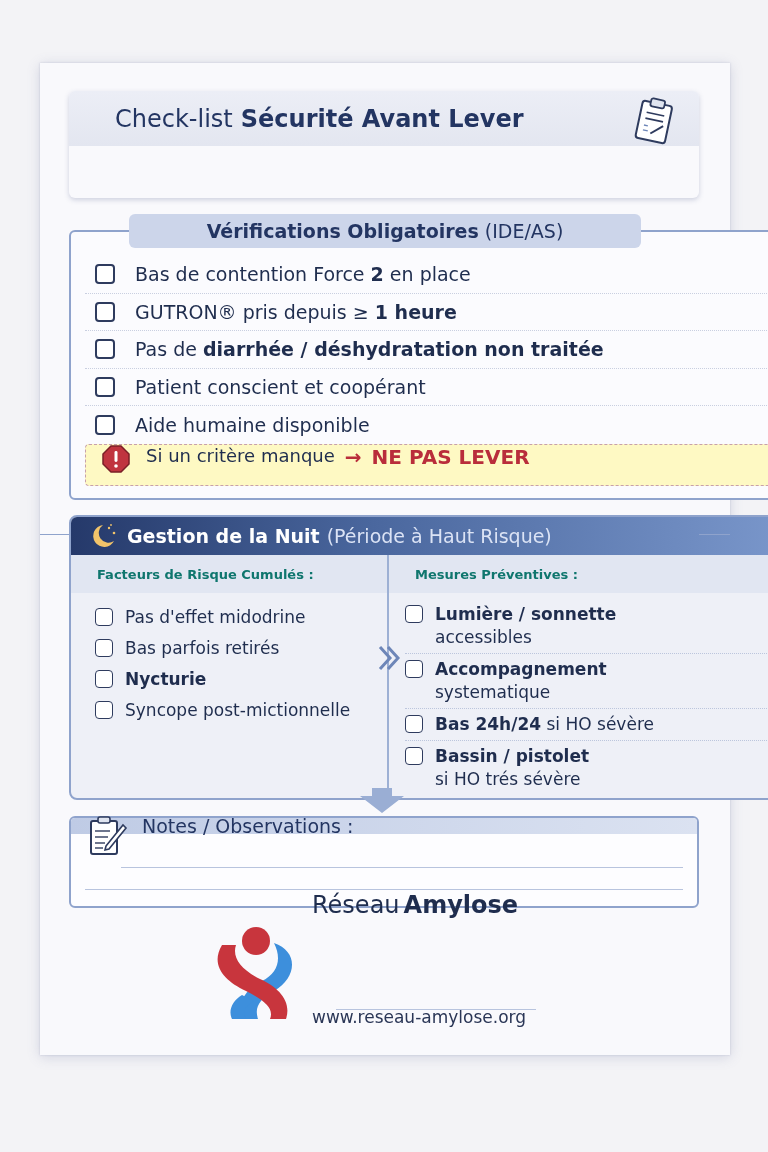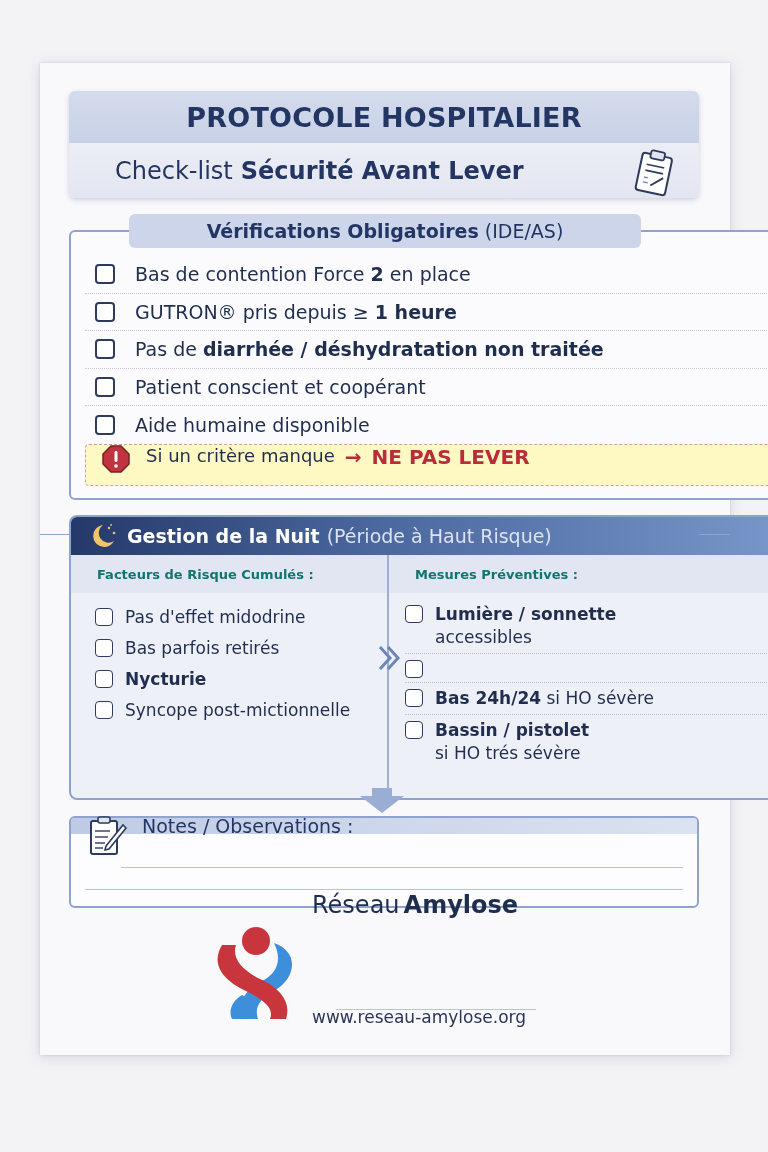--- a/index.html
+++ b/index.html
@@ -131,21 +131,20 @@
   .brand b { margin-left: 4px; }
   .url { position: absolute; left: 272px; top: 912px; font-size: 17px; color: #2a3656; margin-top: 32px; }
   .url-rule { position: absolute; left: 296px; top: 946px; width: 200px; height: 1px; background: #b8c4de; }
 </style>
 </head>
 <body>
 
 <div class="card">
 
   <div class="header">
-    <div class="header-top">PROTOCOLE HOSPITALIER</div>
     <div class="header-bottom">
       <span>Check-list</span>
       <b>Sécurité Avant Lever</b>
       <svg class="clip-icon" width="46" height="48" viewBox="0 0 46 48">
         <g transform="rotate(12 23 24)">
           <rect x="8" y="6" width="30" height="38" rx="3" fill="#fff" stroke="#2e3b5e" stroke-width="2"></rect>
           <rect x="16" y="2" width="14" height="8" rx="2" fill="#dfe4ef" stroke="#2e3b5e" stroke-width="1.8"></rect>
           <line x1="14" y1="17" x2="32" y2="17" stroke="#2e3b5e" stroke-width="1.6"></line>
           <line x1="14" y1="23" x2="32" y2="23" stroke="#2e3b5e" stroke-width="1.6"></line>
           <line x1="14" y1="30" x2="18" y2="30" stroke="#6d86b8" stroke-width="1.4"></line>
@@ -230,20 +229,21 @@
       </div>
       <div class="col col-right">
         <div class="col-title">Mesures Préventives :</div>
         <div class="nr" id="measure-list">
             <div class="mrow">
               <span class="cbs"></span>
               <div class="mtext"><b>Lumière / sonnette</b><br><span>accessibles</span></div>
             </div>
             <div class="mrow">
               <span class="cbs"></span>
+              <div class="mtext"><b>Accompagnement</b><br><span>systematique</span></div>
             </div>
             <div class="mrow">
               <span class="cbs"></span>
               <div class="mtext"><b>Bas 24h/24</b><span style="white-space:pre"> si HO sévère</span></div>
             </div>
             <div class="mrow">
               <span class="cbs"></span>
               <div class="mtext"><b>Bassin / pistolet</b><br><span>si HO trés sévère</span></div>
             </div>
           </div>

